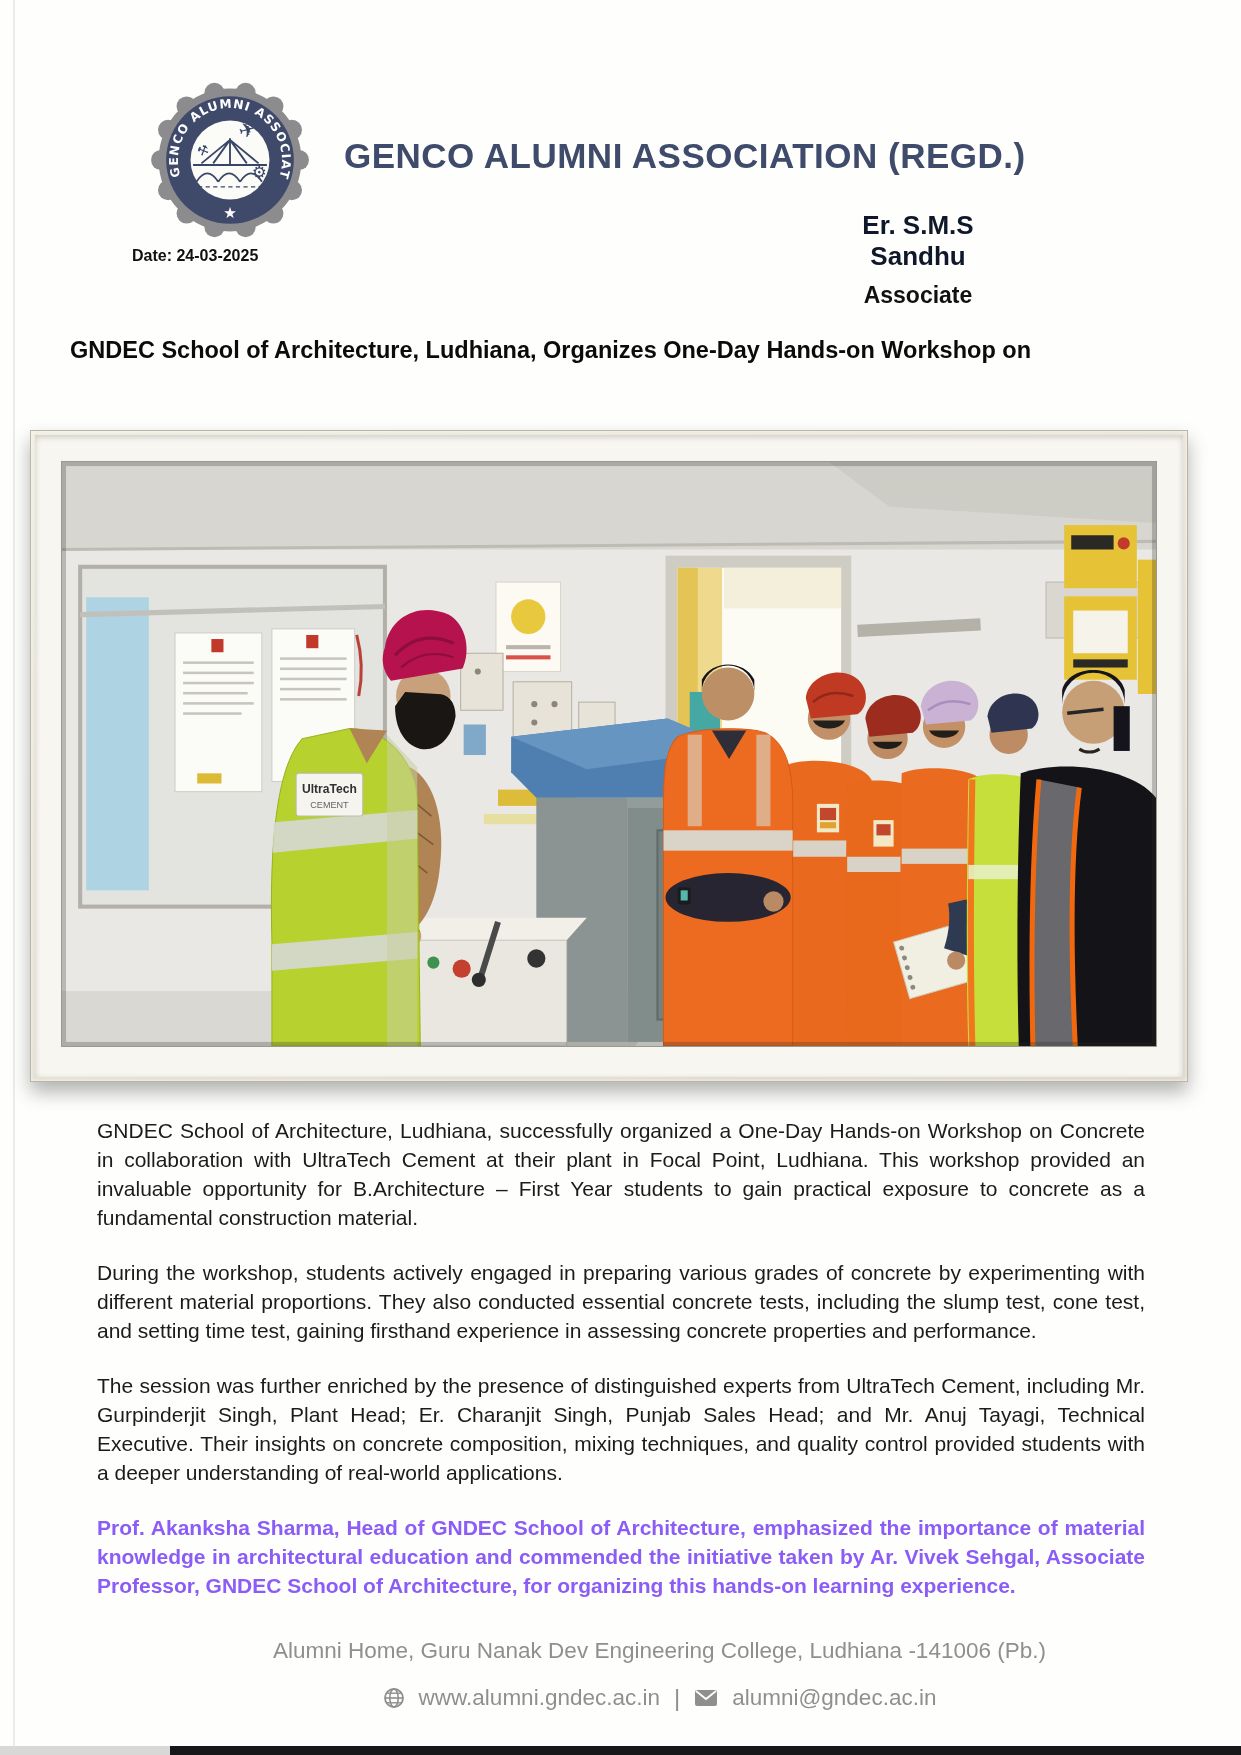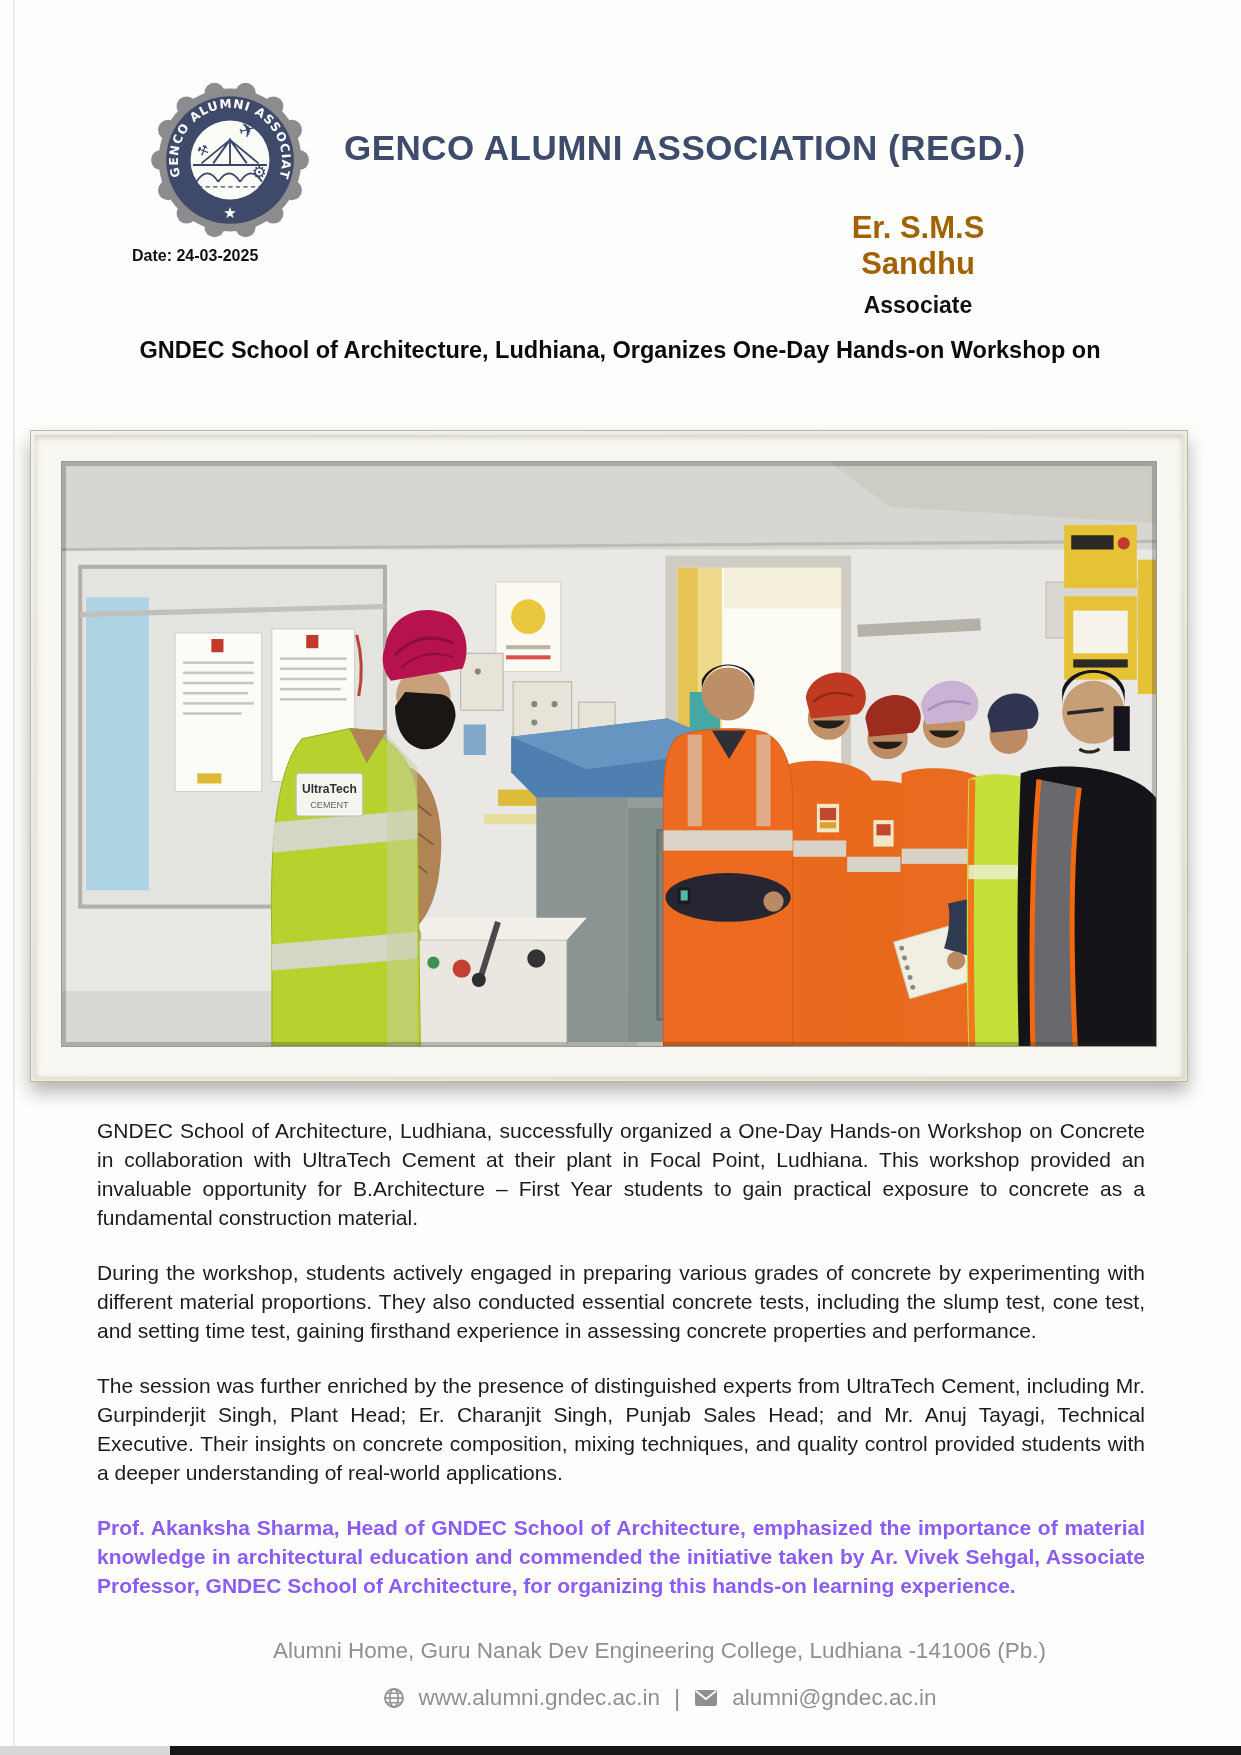--- a/index.html
+++ b/index.html
@@ -5,30 +5,30 @@
   html,body{margin:0;padding:0;background:#ffffff;}
   .page{
     position:relative;width:1241px;height:1755px;margin:0 auto;
     background:#fefefd;overflow:hidden;
     font-family:"Liberation Sans",sans-serif;color:#1c1c1c;
   }
   .scan-edge{position:absolute;left:13px;top:0;bottom:0;width:2px;background:#ececea;}
   
   .logo{position:absolute;left:146px;top:74px;width:168px;height:172px;}
   .org-title{
-    position:absolute;left:344px;top:128px;width:700px;
+    position:absolute;left:344px;top:136px;width:700px;
     font-size:35px;font-weight:bold;color:#3e4b6b;letter-spacing:.5px;
   }
   .signatory{position:absolute;left:818px;top:210px;width:200px;text-align:center;}
-  .signatory .name{font-size:31px;font-weight:bold;color:#a16207;}
+  .signatory .name{font-size:26px;font-weight:bold;color:#0f172a;}
   .signatory .role{font-size:23px;font-weight:bold;color:#111;margin-top:10px;}
   .date-line{position:absolute;left:132px;top:247px;font-size:16px;font-weight:bold;color:#111;}
   
   .headline{
-    position:absolute;left:70px;top:334px;width:1100px;text-align:center;
+    position:absolute;left:70px;top:334px;width:1100px;
     font-size:23.5px;font-weight:bold;line-height:33px;color:#0b0b0b;
   }
   
   .photo-frame{
     position:absolute;left:30px;top:430px;width:1158px;height:652px;box-sizing:border-box;
     background:linear-gradient(160deg,#f0ece0,#ddd8c8);
     border:1px solid #b9b5a8;
     padding:4px;
     box-shadow:0 10px 18px rgba(0,0,0,.30), inset 0 0 4px rgba(255,255,255,.8);
   }

